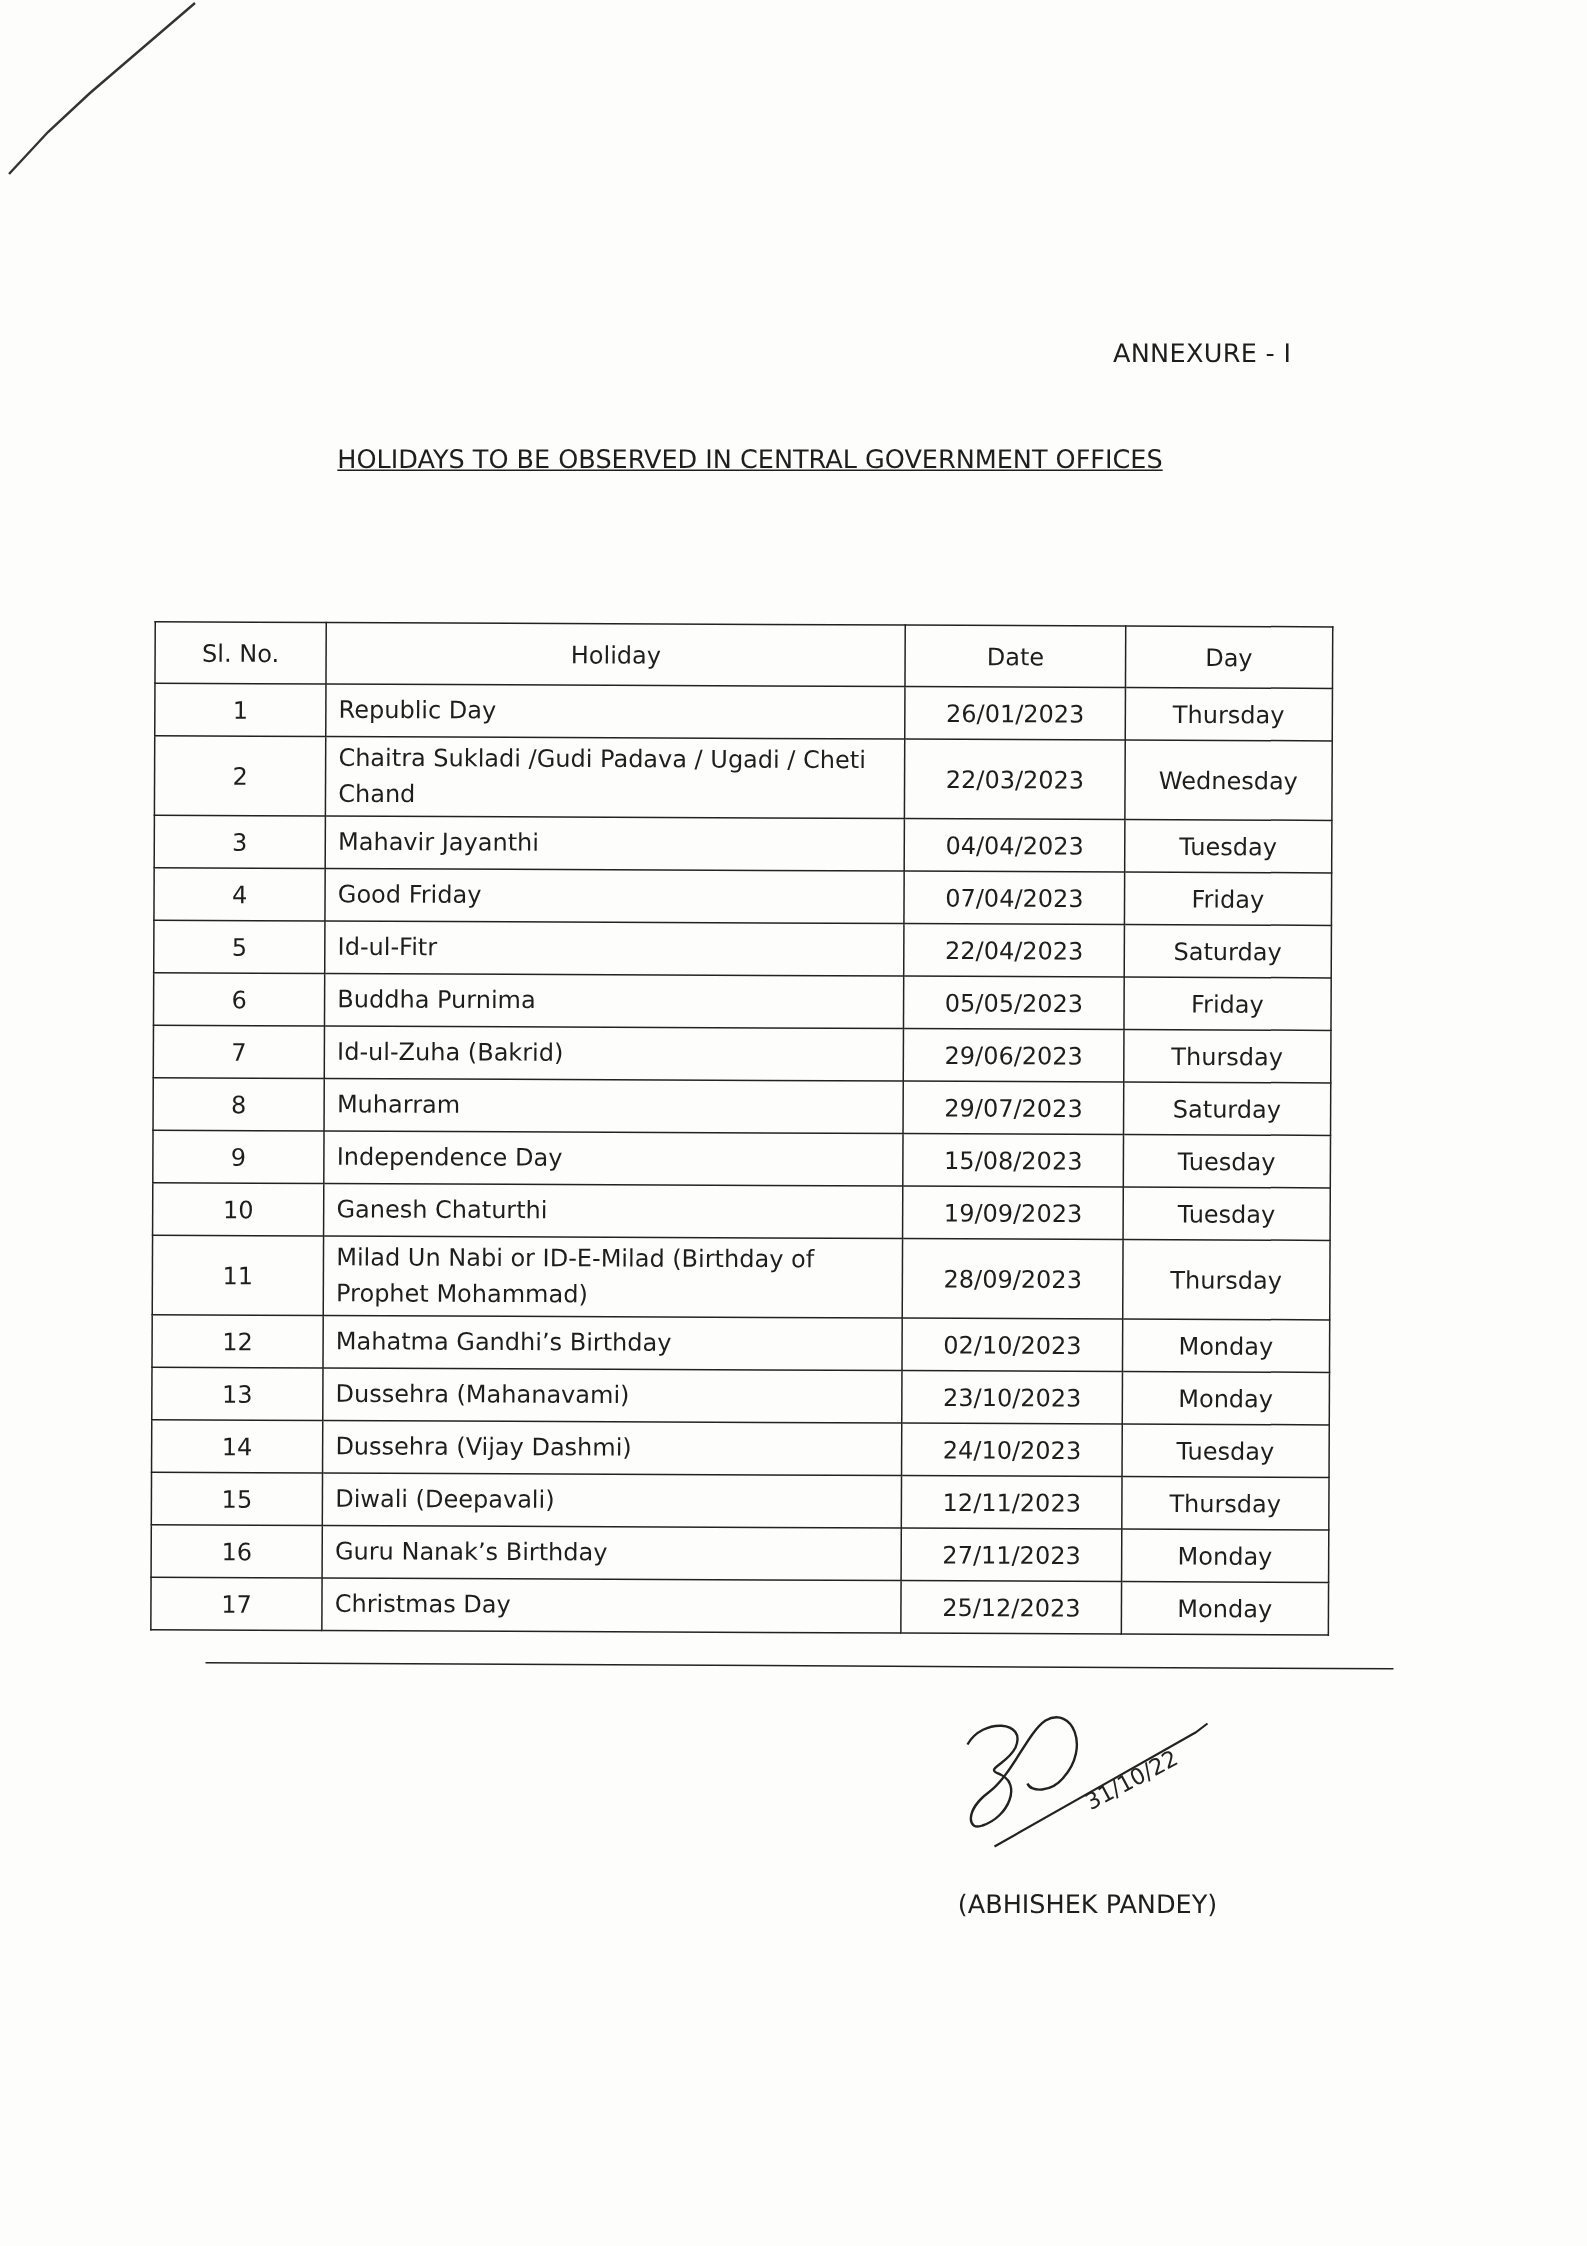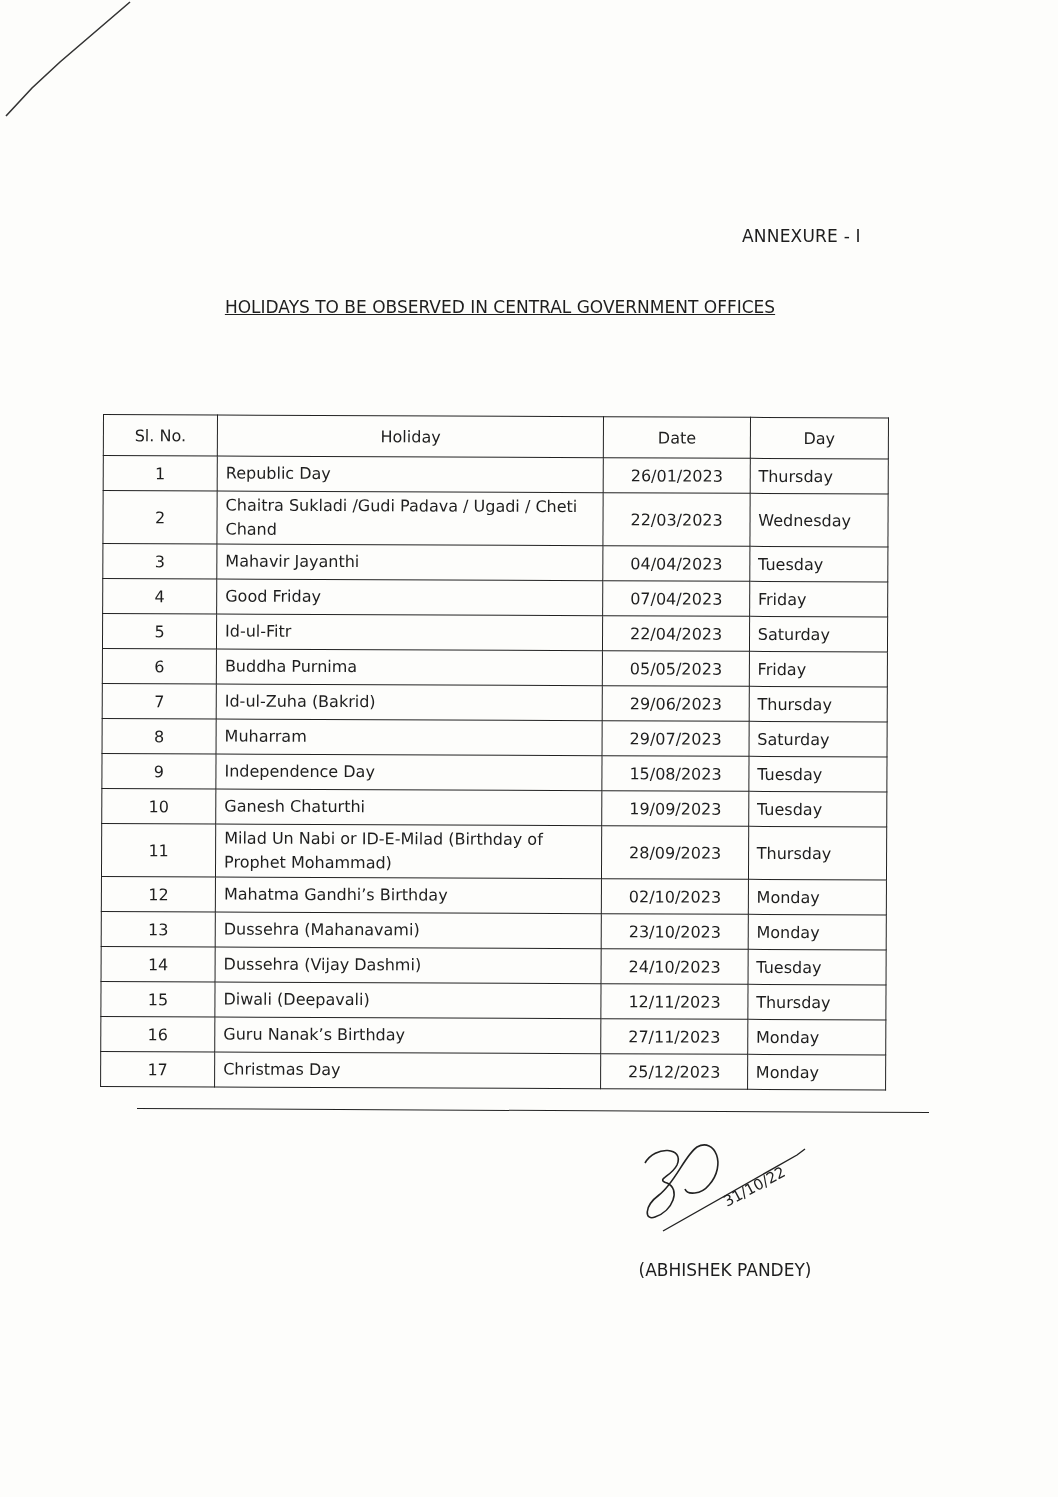--- a/index.html
+++ b/index.html
@@ -23,21 +23,21 @@
   .table-wrap {
     position: absolute; left: 103px; top: 414px; width: 786px;
     transform: rotate(0.25deg); transform-origin: left top;
   }
   table { border-collapse: collapse; width: 786px; font-size: 16px; }
   th, td { border: 1.5px solid #222; padding: 2px 8px; vertical-align: middle; }
   th { font-weight: normal; height: 36px; }
   td.sl { text-align: center; width: 96px; }
   td.hol { width: 366px; line-height: 24px; }
   td.date { text-align: center; width: 128px; }
-  td.day { width: 120px; }
+  td.day { width: 120px; text-align: center; }
   tr.r1 td { height: 30px; }
   tr.r2 td { height: 48px; }
   .hr-line {
     position: absolute; left: 137px; top: 1110px; width: 792px; height: 0;
     border-top: 1.5px solid #222; transform: rotate(0.3deg);
   }
   .signature { position: absolute; left: 615px; top: 1135px; width: 200px; height: 100px; }
   .sign-block {
     position: absolute; left: 540px; top: 1256px; width: 370px;
     text-align: center; font-size: 17px; line-height: 29px;

